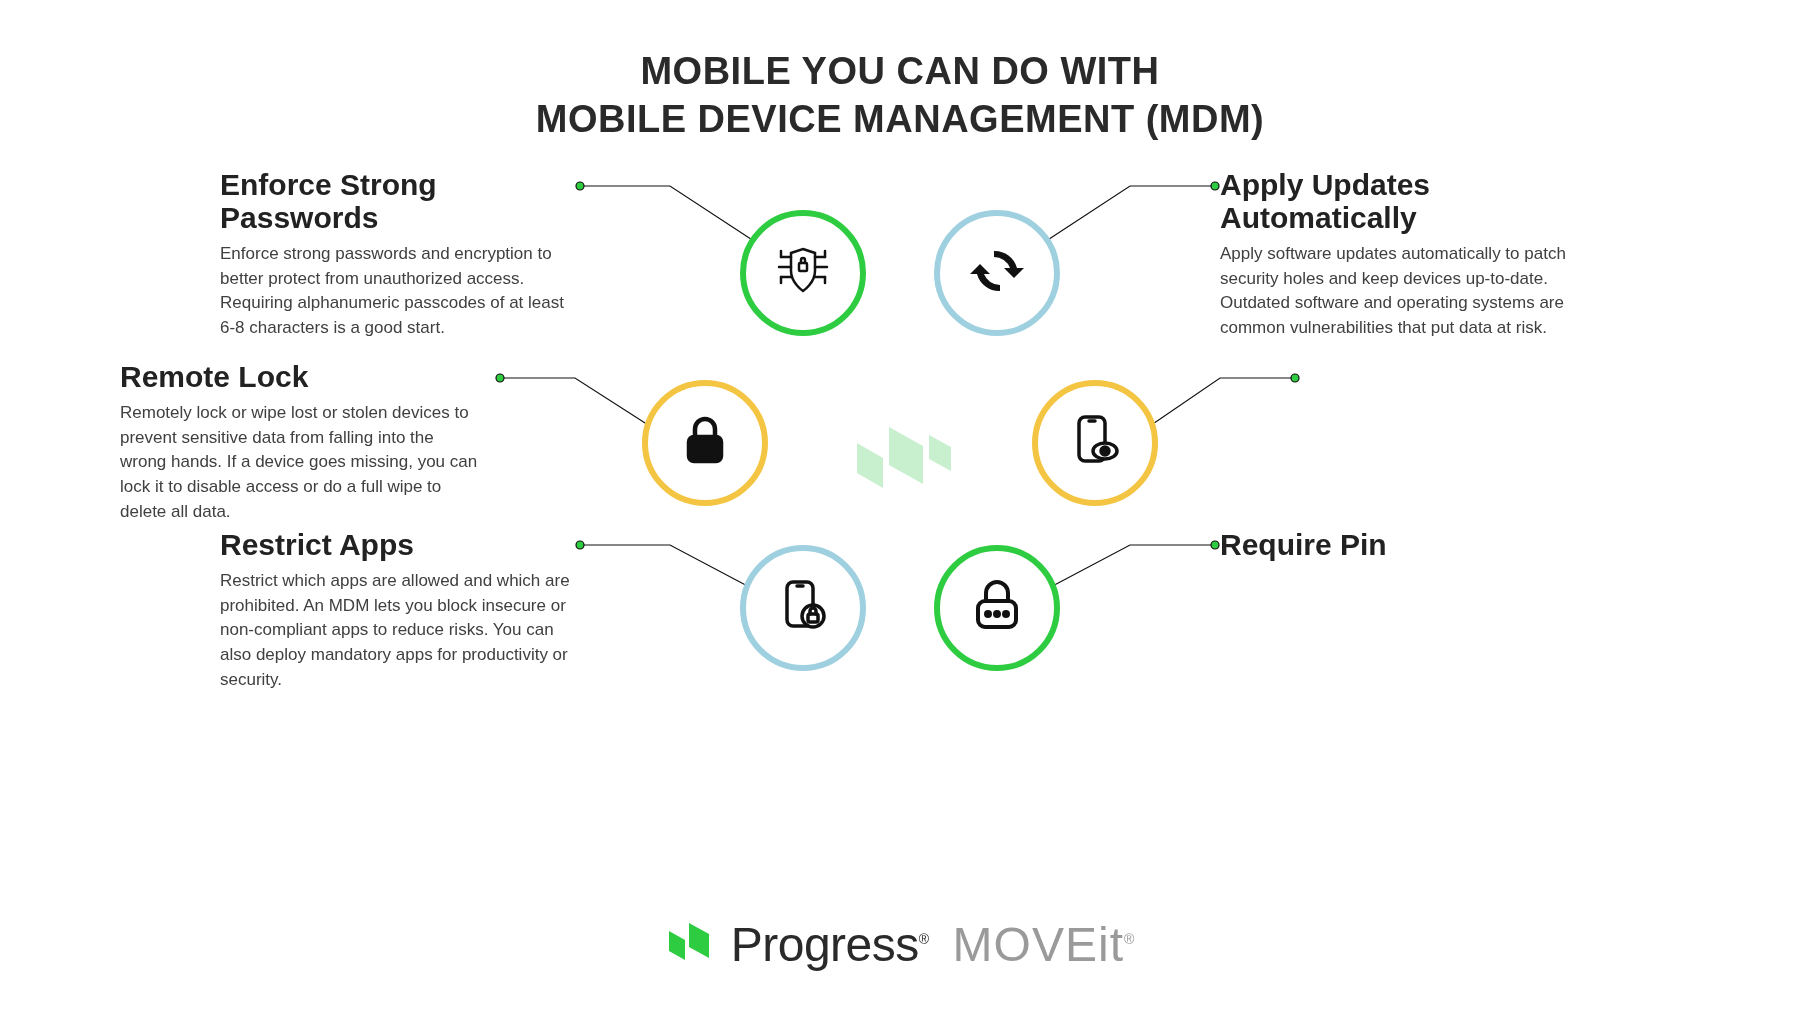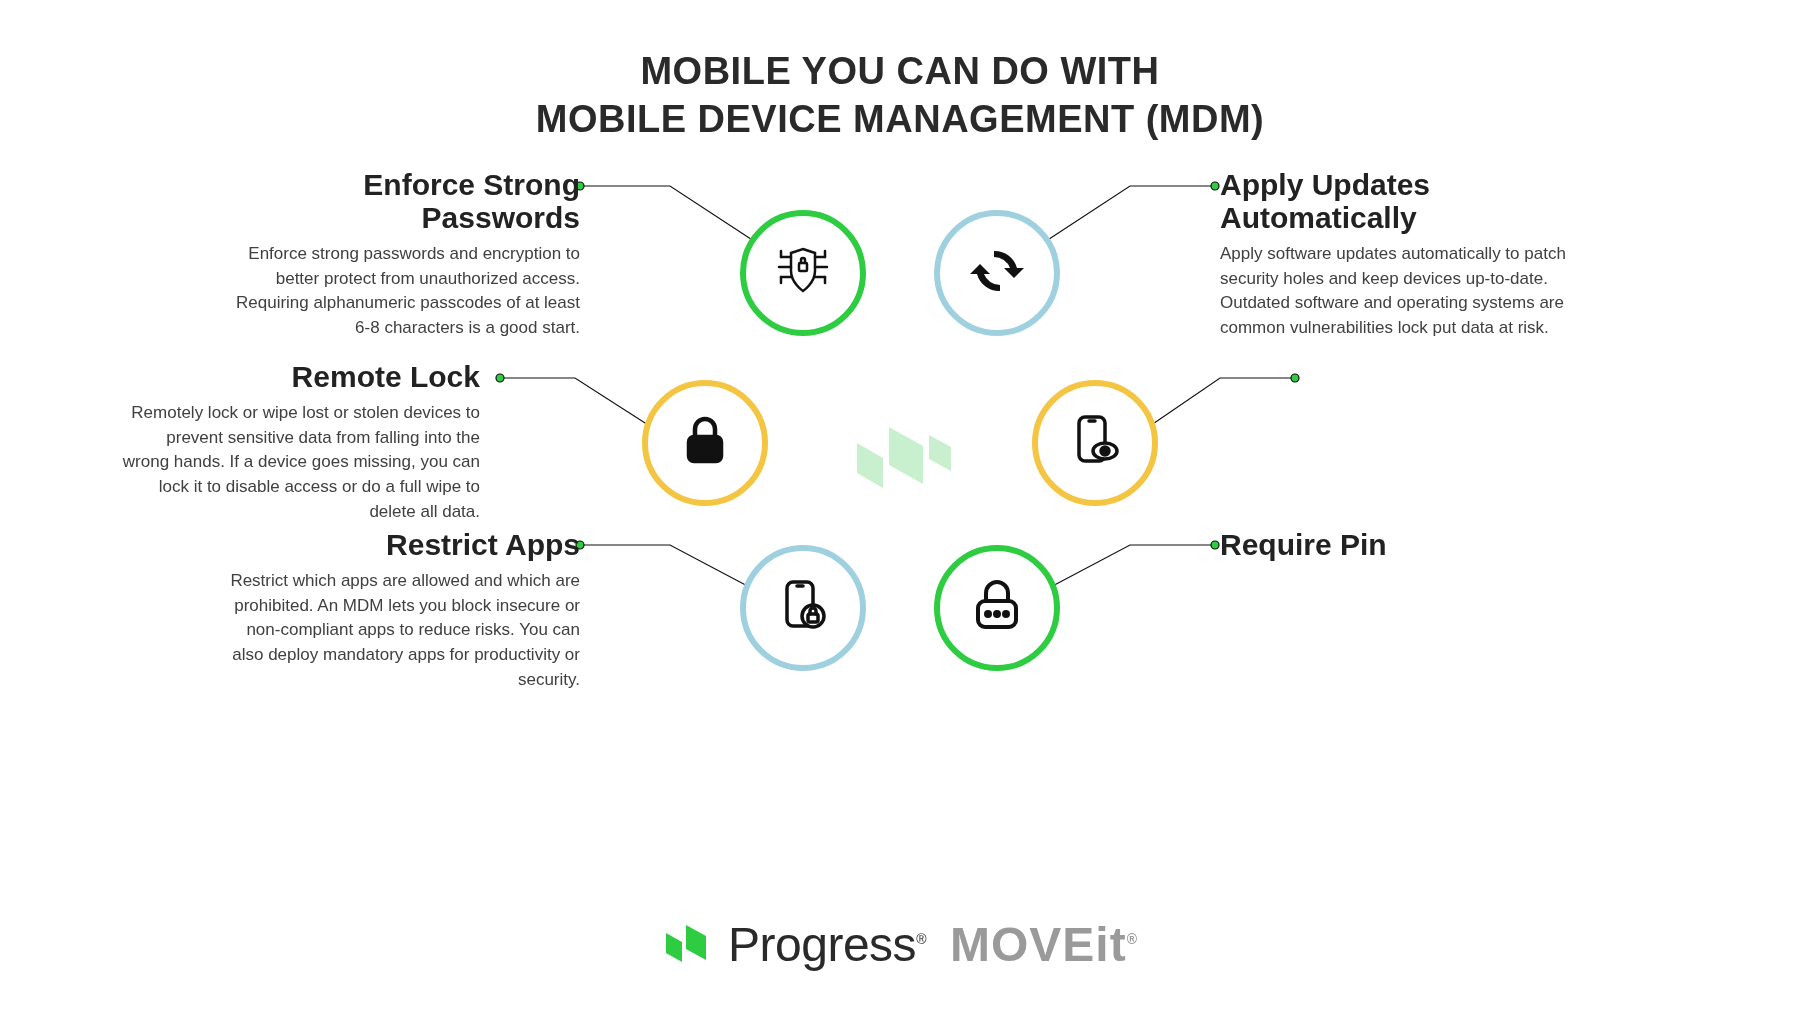--- a/index.html
+++ b/index.html
@@ -58,21 +58,21 @@
     font-weight: 700;
     color: #222;
     line-height: 1.1;
     margin-bottom: 8px;
   }
   .label p {
     font-size: 17px;
     color: #404040;
     line-height: 1.45;
   }
-  .label.left  { text-align: right; }
+  .label.left  { }
   .label.right { text-align: left; }
   .connector {
     position: absolute;
     stroke: #111;
     stroke-width: 1.2;
     fill: none;
   }
   .dot {
     fill: #2ecc40;
   }
@@ -82,33 +82,32 @@
     left: 0; right: 0;
     text-align: center;
   }
   .footer-inner {
     display: inline-flex;
     align-items: center;
     gap: 24px;
   }
   .progress-brand {
     display: inline-flex;
-    align-items: center;
     gap: 12px;
   }
   .progress-text {
     font-size: 48px;
     font-weight: 400;
     color: #2a2a2a;
     letter-spacing: -0.5px;
   }
   .progress-text sup { font-size: 14px; vertical-align: super; }
   .moveit-text {
     font-size: 48px;
-    font-weight: 700;
+    font-weight: 400;
     color: #9a9a9a;
     letter-spacing: 1px;
   }
   .moveit-text sup { font-size: 14px; vertical-align: super; }
 </style>
 </head>
 <body>
 
 <div class="title">
   <span>MOBILE YOU CAN DO WITH</span><br>
@@ -229,21 +228,21 @@
     <h3>Remote Lock</h3>
     <p>Remotely lock or wipe lost or stolen devices to prevent sensitive data from falling into the wrong hands. If a device goes missing, you can lock it to disable access or do a full wipe to delete all data.</p>
   </div>
   <div class="label left" style="left:20px; top:378px;">
     <h3>Restrict Apps</h3>
     <p>Restrict which apps are allowed and which are prohibited. An MDM lets you block insecure or non-compliant apps to reduce risks. You can also deploy mandatory apps for productivity or security.</p>
   </div>
 
   <div class="label right" style="left:1020px; top:18px;">
     <h3>Apply Updates Automatically</h3>
-    <p>Apply software updates automatically to patch security holes and keep devices up-to-date. Outdated software and operating systems are common vulnerabilities lock put data at risk.</p>
+    <p>Apply software updates automatically to patch security holes and keep devices up-to-date. Outdated software and operating systems are common vulnerabilities that put data at risk.</p>
   </div>
   <div class="label right" style="left:1020px; top:378px;">
     <h3>Require Pin</h3>
   </div>
 
 </div>
 
 <div class="footer">
   <div class="footer-inner">
     <span class="progress-brand">

